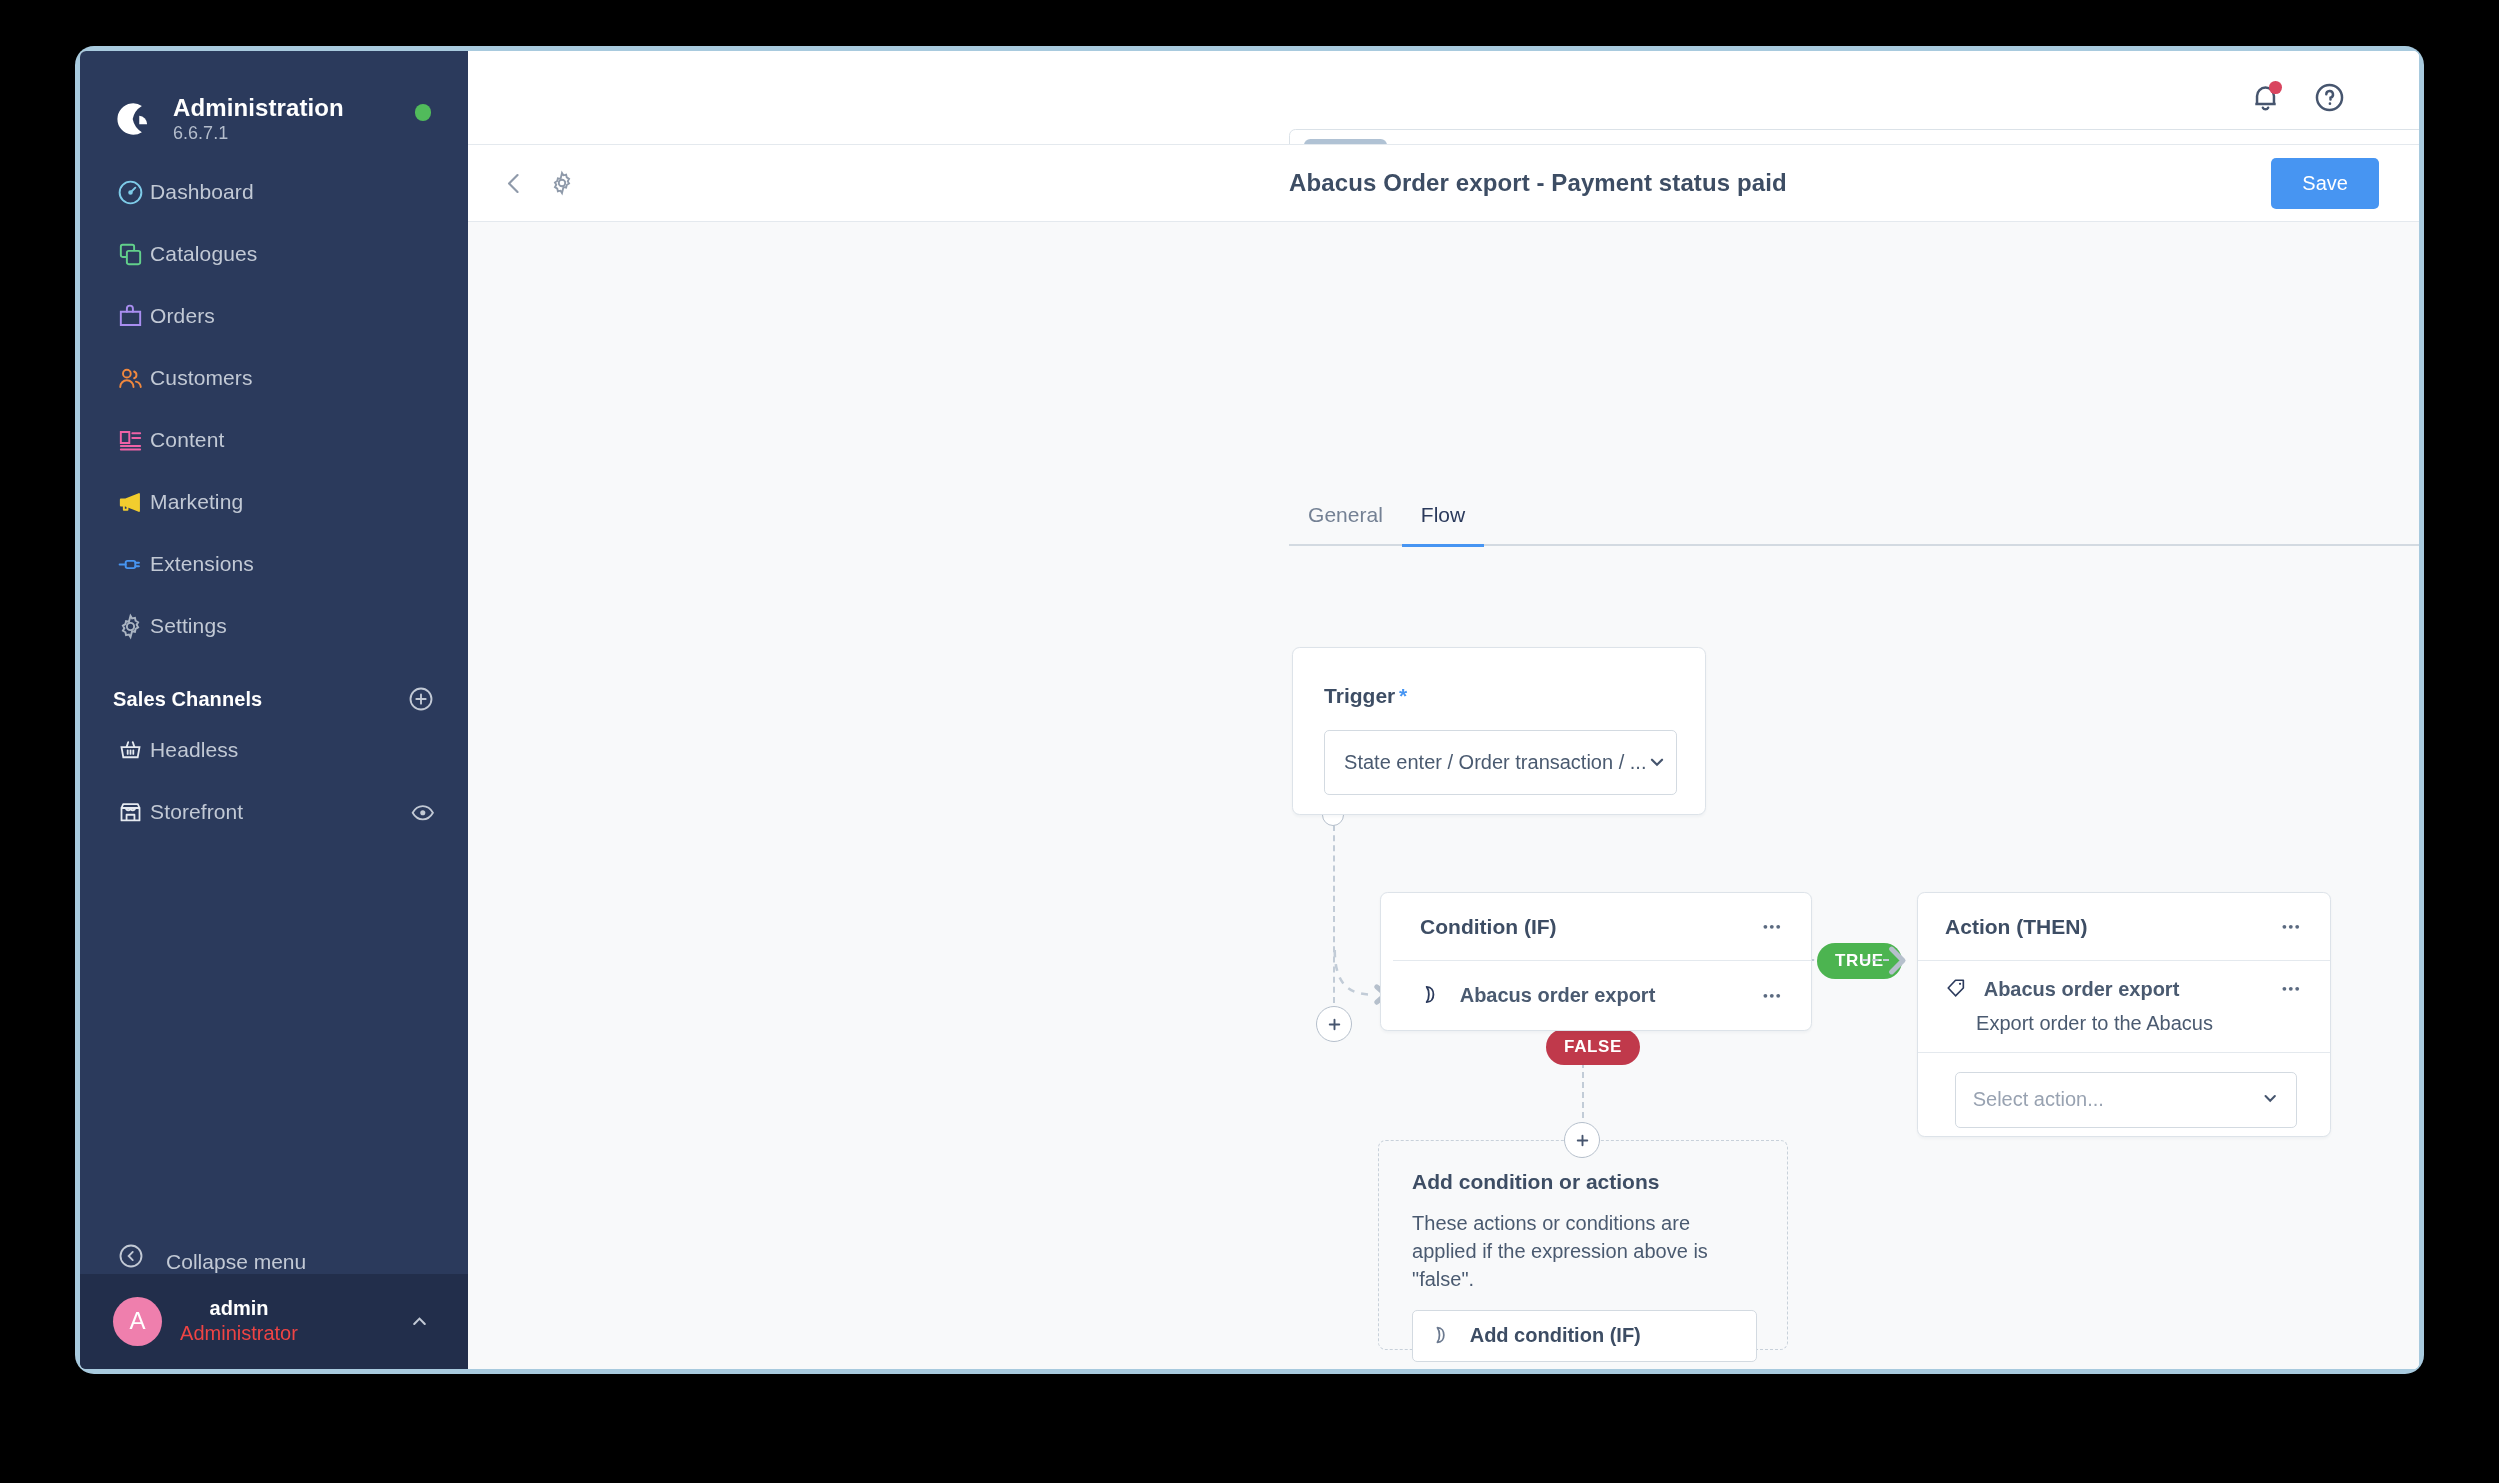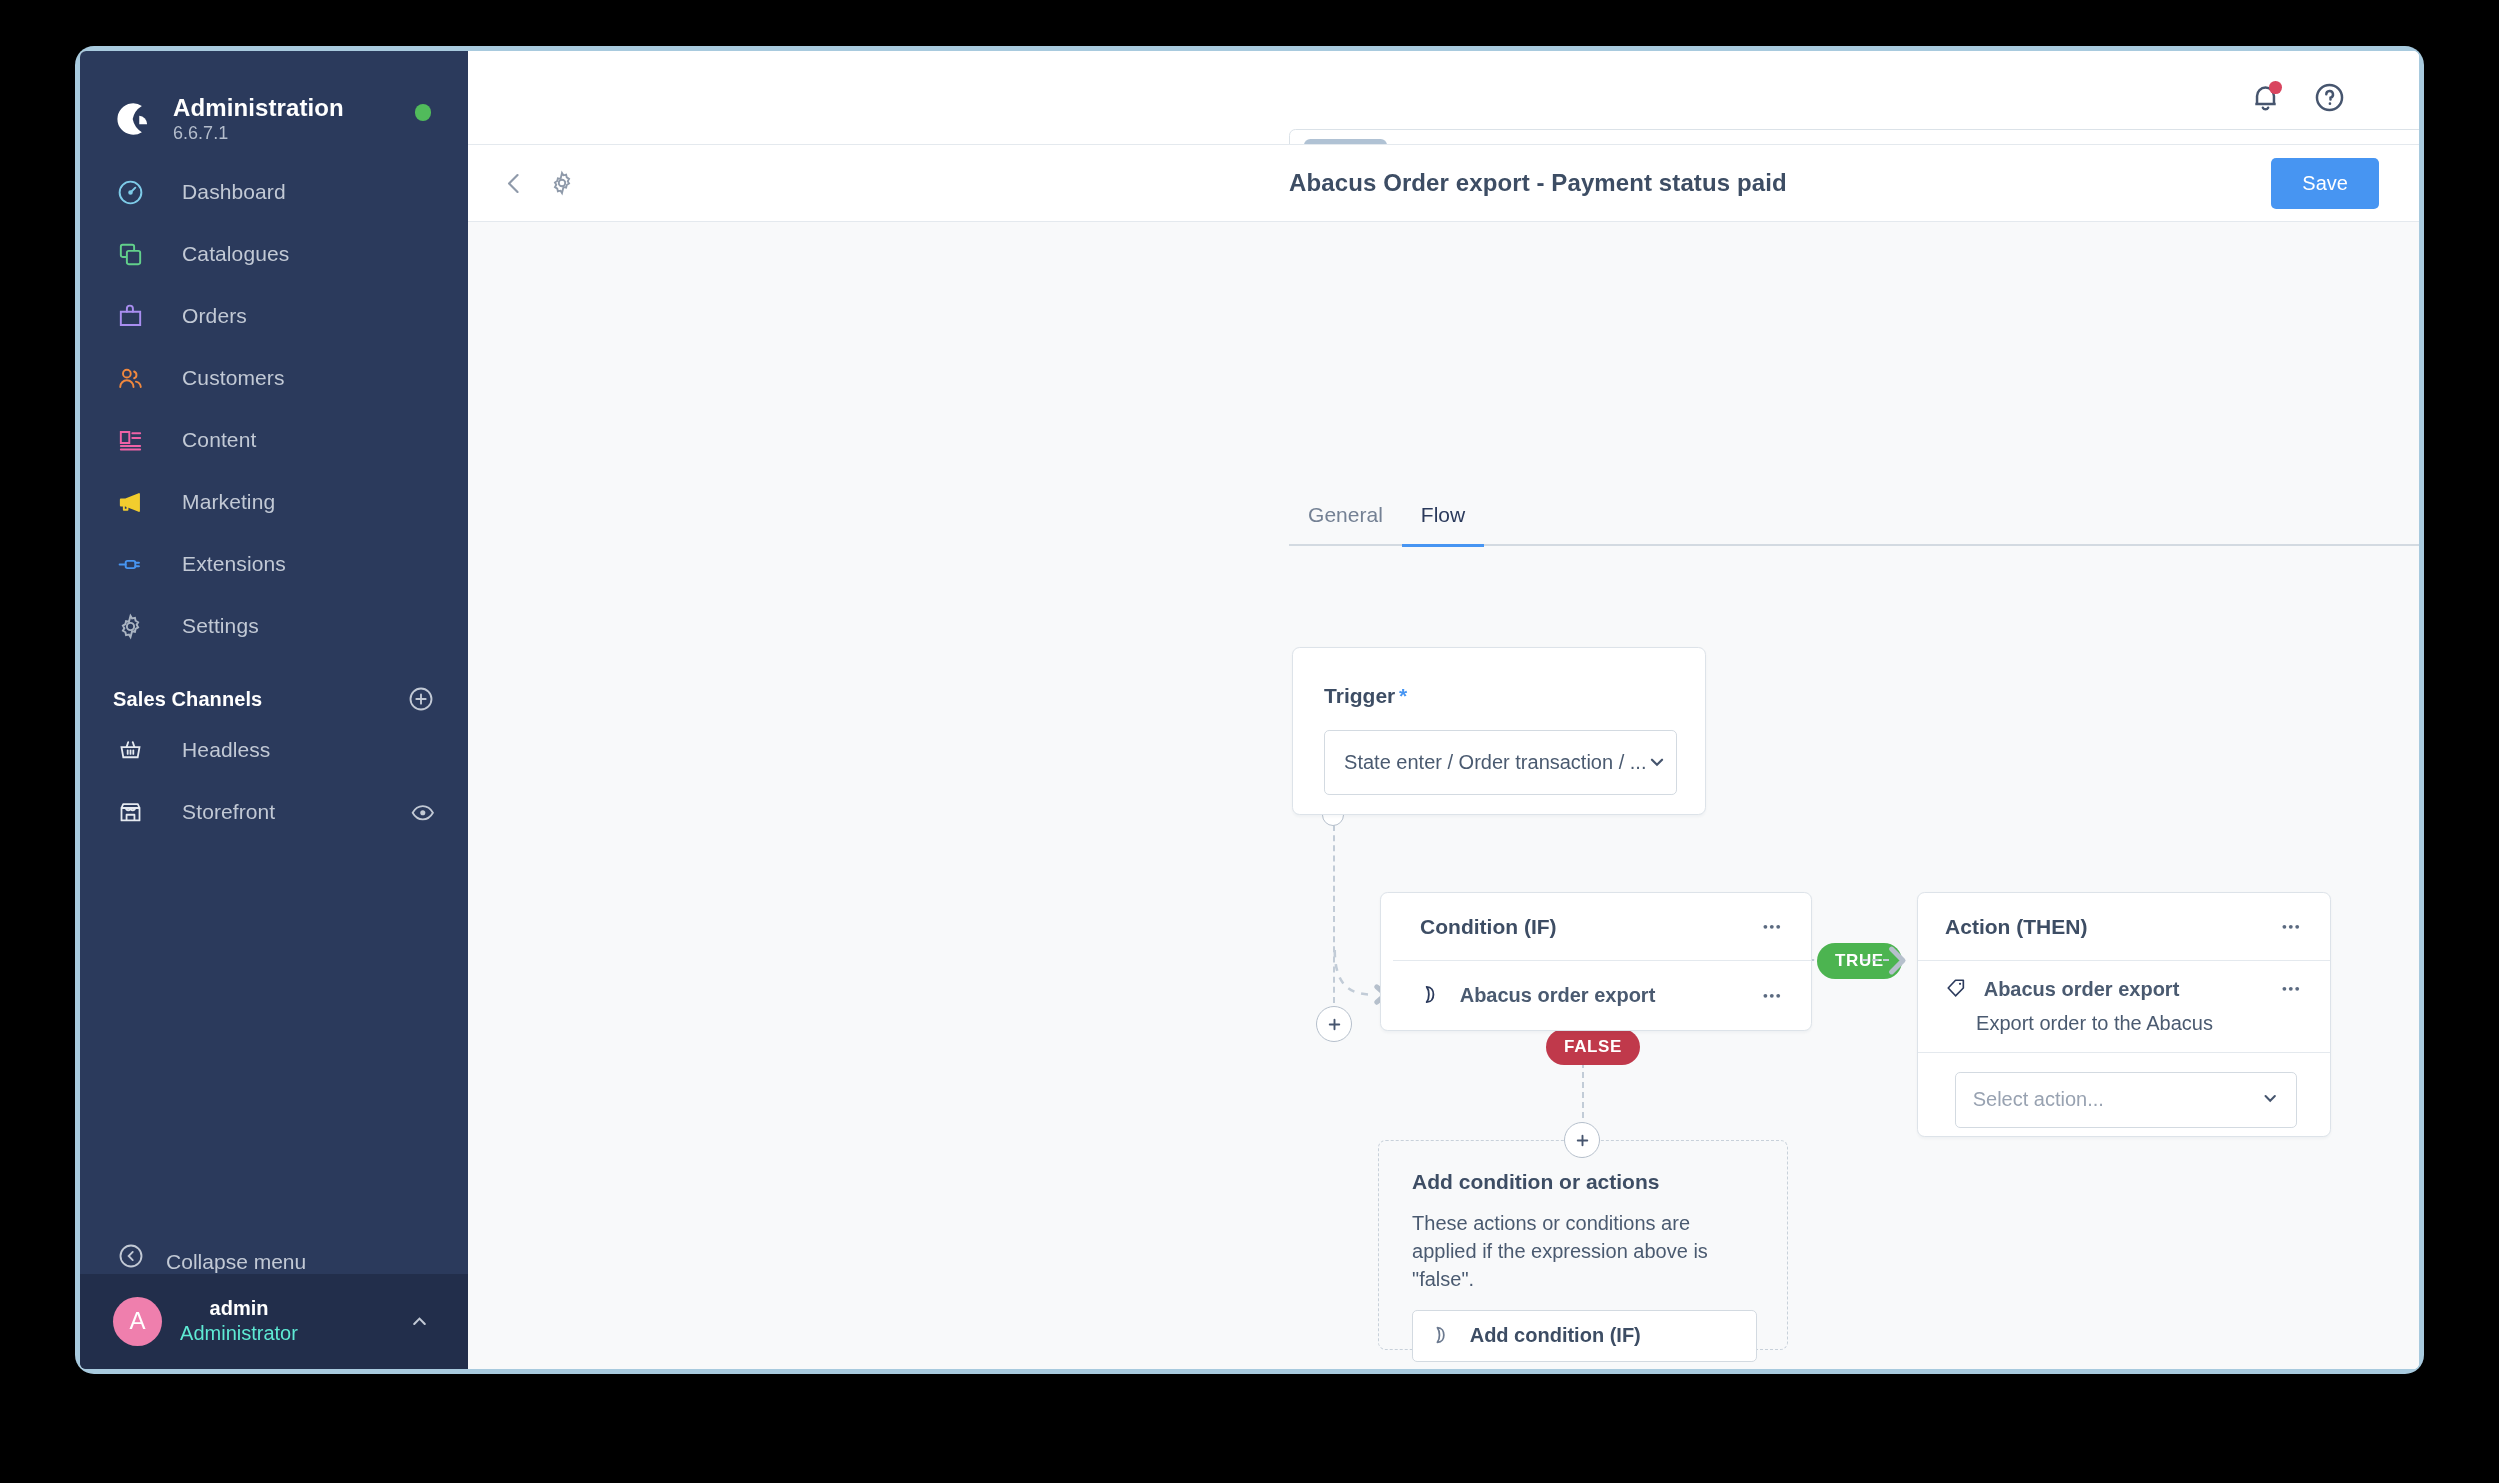--- a/index.html
+++ b/index.html
@@ -61,21 +61,21 @@
     display: flex; align-items: center;
     height: 62px;
     padding: 0 33px;
     cursor: pointer;
   }
   .nav-icon {
     width: 35px; height: 35px; flex: 0 0 35px;
     display: flex; align-items: center; justify-content: center;
   }
   .nav-label {
-    margin-left: 34px;
+    margin-left: 2px;
     color: #c2c9d5; font-size: 21px;
     letter-spacing: 0.1px;
   }
 
   .section-head {
     display: flex; align-items: center; justify-content: space-between;
     padding: 28px 33px 6.4px 33px;
     gap: 33px;
   }
   .section-title {
@@ -106,21 +106,21 @@
     position: relative;
   }
   .avatar {
     width: 49px; height: 49px; flex: 0 0 49px;
     border-radius: 50%; background: #ef7fad;
     display: flex; align-items: center; justify-content: center;
     color: #ffffff; font-size: 24px; font-weight: normal;
   }
   .user-meta { margin-left: 18px; }
   .user-name { color: #ffffff; font-size: 20px; font-weight: bold; line-height: 1.25; text-align: center; }
-  .user-role { color: #5eead4; font-size: 20px; line-height: 1.25; }
+  .user-role { color: #ef4444; font-size: 20px; line-height: 1.25; }
   .user-caret { position: absolute; right: 37px; width: 23px; height: 23px; }
 
   
   #main { flex: 1 1 auto; display: flex; flex-direction: column; min-width: 0; background: #ffffff;}
 
   
   #topbar {
     height: 93px; flex: 0 0 93px;
     background: #ffffff;
     display: flex; align-items: center;

